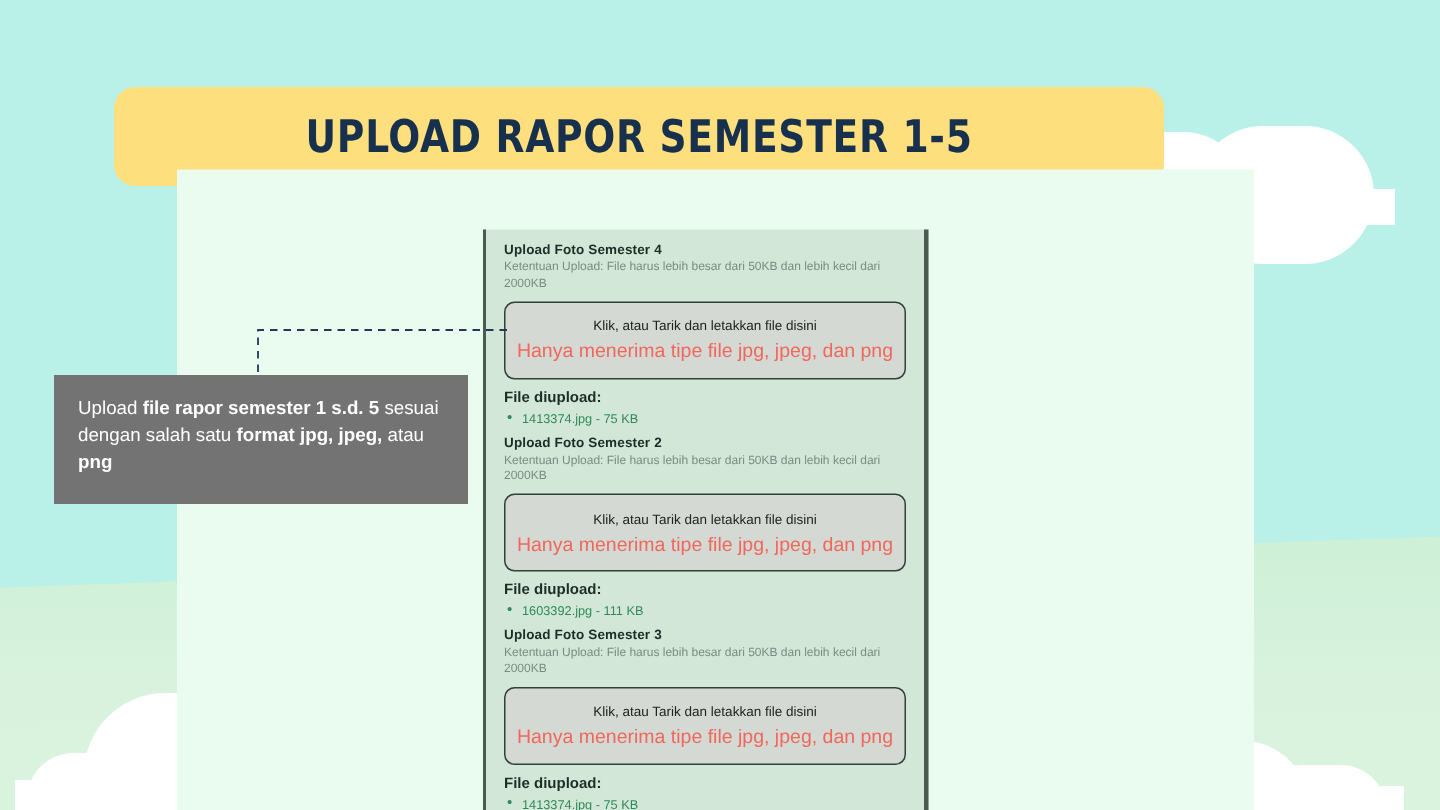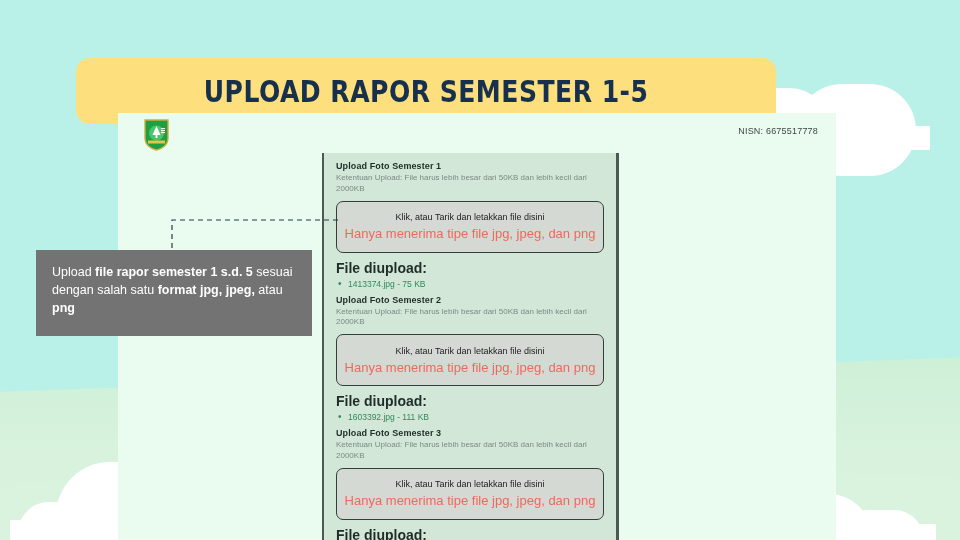--- a/index.html
+++ b/index.html
@@ -104,21 +104,21 @@
     height:52px;
     display:flex; flex-direction:column;
     align-items:center; justify-content:center;
     gap:4px;
     cursor:pointer;
   }
   .dz-main { font-size:9px; color:#222; }
   .dz-sub  { font-size:13px; color:#f2675c; }
 
   .uploaded-label {
-    font-size:14px; font-weight:bold; color:#1f2d28;
+    font-size:10px; font-weight:bold; color:#1f2d28;
     margin-top:7px; margin-bottom:3px;
   }
   .uploaded-list { list-style:none; }
   .uploaded-item {
     font-size:8.5px; font-weight:normal; color:#2f8a57;
     position:relative; padding-left:12px; margin-bottom:2px;
   }
   .uploaded-item::before {
     content:"•"; position:absolute; left:2px; top:-1px;
     color:#2f8a57; font-size:10px;
@@ -160,40 +160,25 @@
 <div id="cloud-br-1" class="cloud"></div>
 <div id="cloud-br-2" class="cloud"></div>
 <div id="cloud-br-base"></div>
 
 <div id="title-banner">
   <span id="title-text">UPLOAD RAPOR SEMESTER 1-5</span>
 </div>
 
 <div id="app-card">
 
-  <div id="app-header">
-    <span id="riau-logo">
-      <svg width="25" height="32" viewBox="0 0 25 32">
-        <path d="M1 1 H24 V19 C24 26 18 30 12.5 31 C7 30 1 26 1 19 Z" fill="#1f9e45" stroke="#c8b33a" stroke-width="1.4"></path>
-        <circle cx="12.5" cy="14" r="7.5" fill="#4cc46a"></circle>
-        <path d="M12.5 7 L16.5 16 H8.5 Z" fill="#ffffff"></path>
-        <rect x="11.6" y="15" width="1.8" height="4" fill="#ffffff"></rect>
-        <rect x="17" y="9" width="4" height="1.1" fill="#ffffff"></rect>
-        <rect x="17" y="11" width="4" height="1.1" fill="#ffffff"></rect>
-        <rect x="17" y="13" width="4" height="1.1" fill="#ffffff"></rect>
-        <rect x="4" y="21.5" width="17" height="3" fill="#e0c84a"></rect>
-      </svg>
-    </span>
-    <span id="nisn-label">NISN: 6675517778</span>
-  </div>
 
   <div id="form-panel">
 
   <div class="sem-block">
-        <div class="sem-title">Upload Foto Semester 1</div>
+        <div class="sem-title">Upload Foto Semester 4</div>
         <div class="sem-note">Ketentuan Upload: File harus lebih besar dari 50KB dan lebih kecil dari 2000KB</div>
         <div class="dropzone">
           <div class="dz-main">Klik, atau Tarik dan letakkan file disini</div>
           <div class="dz-sub">Hanya menerima tipe file jpg, jpeg, dan png</div>
         </div>
         <div class="uploaded-label">File diupload:</div>
         <ul class="uploaded-list">
           <li class="uploaded-item">1413374.jpg - 75 KB</li>
         </ul>
       </div>

